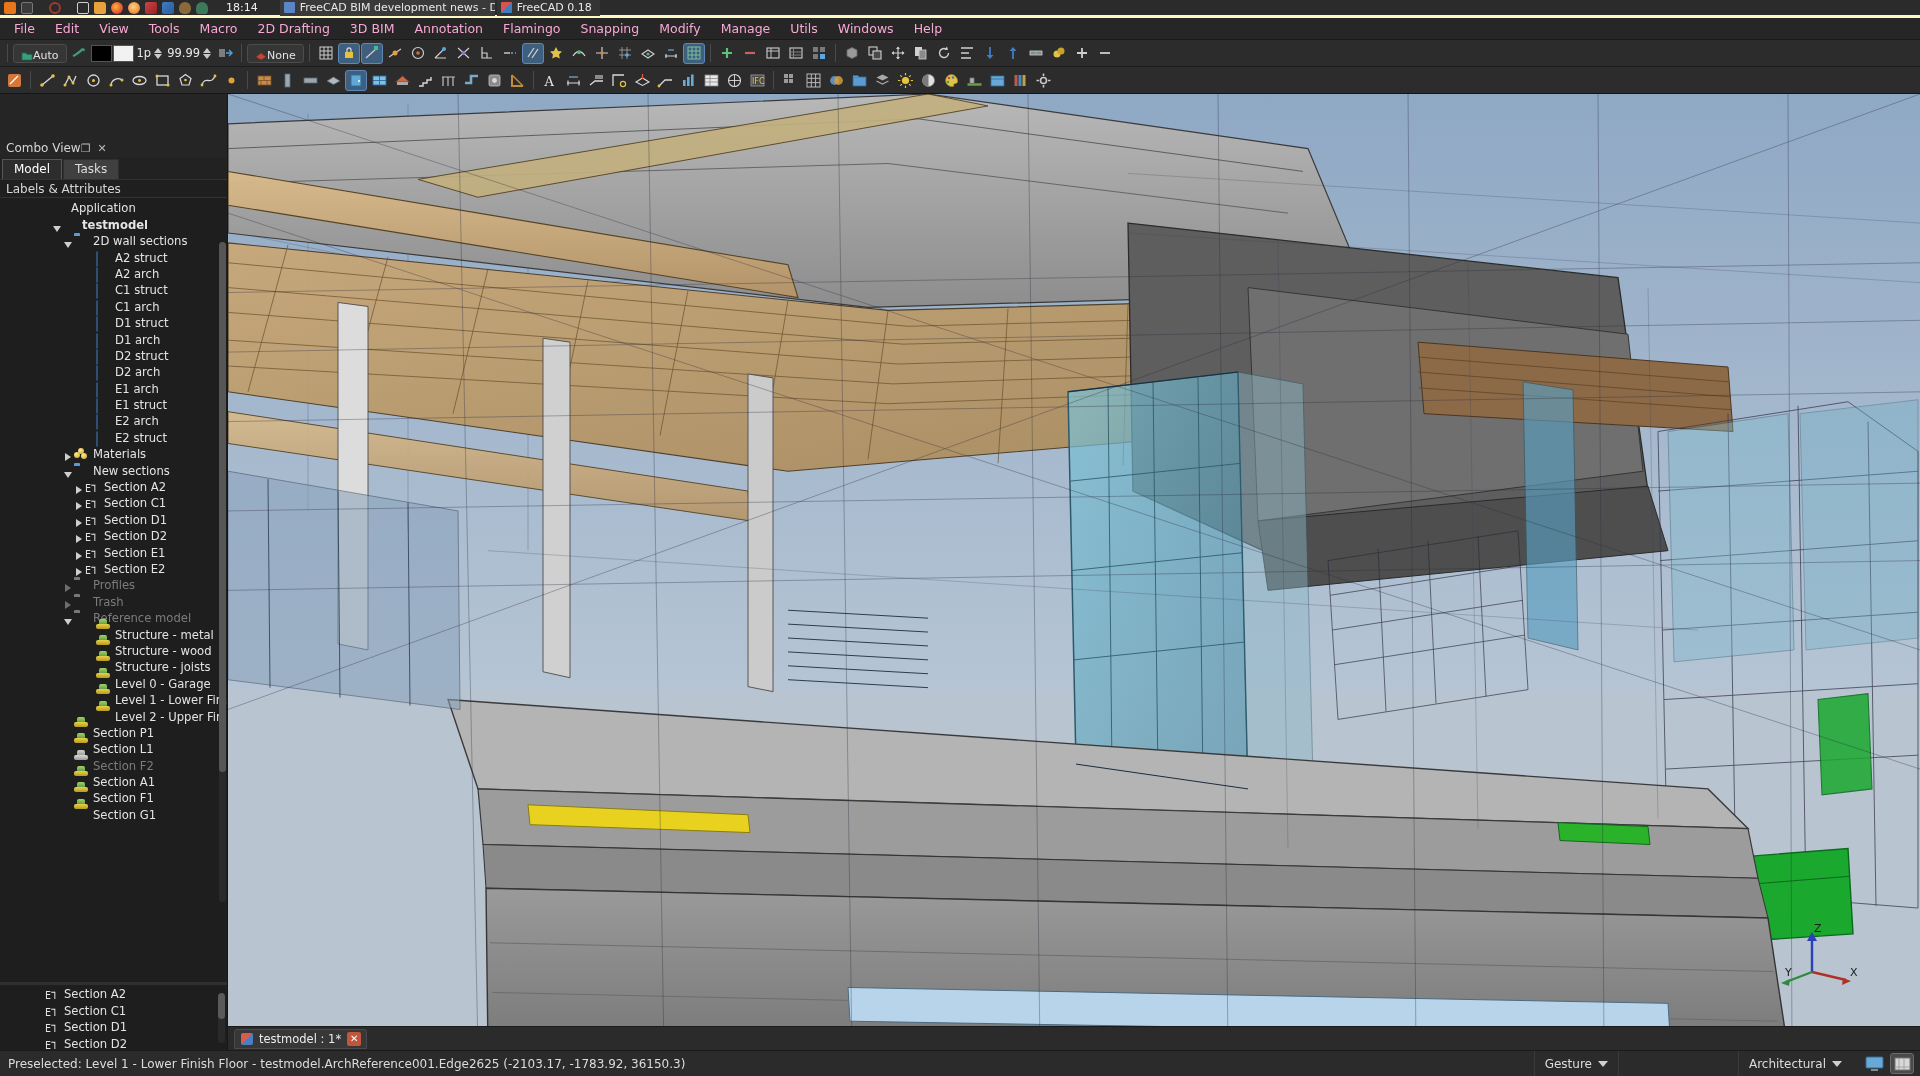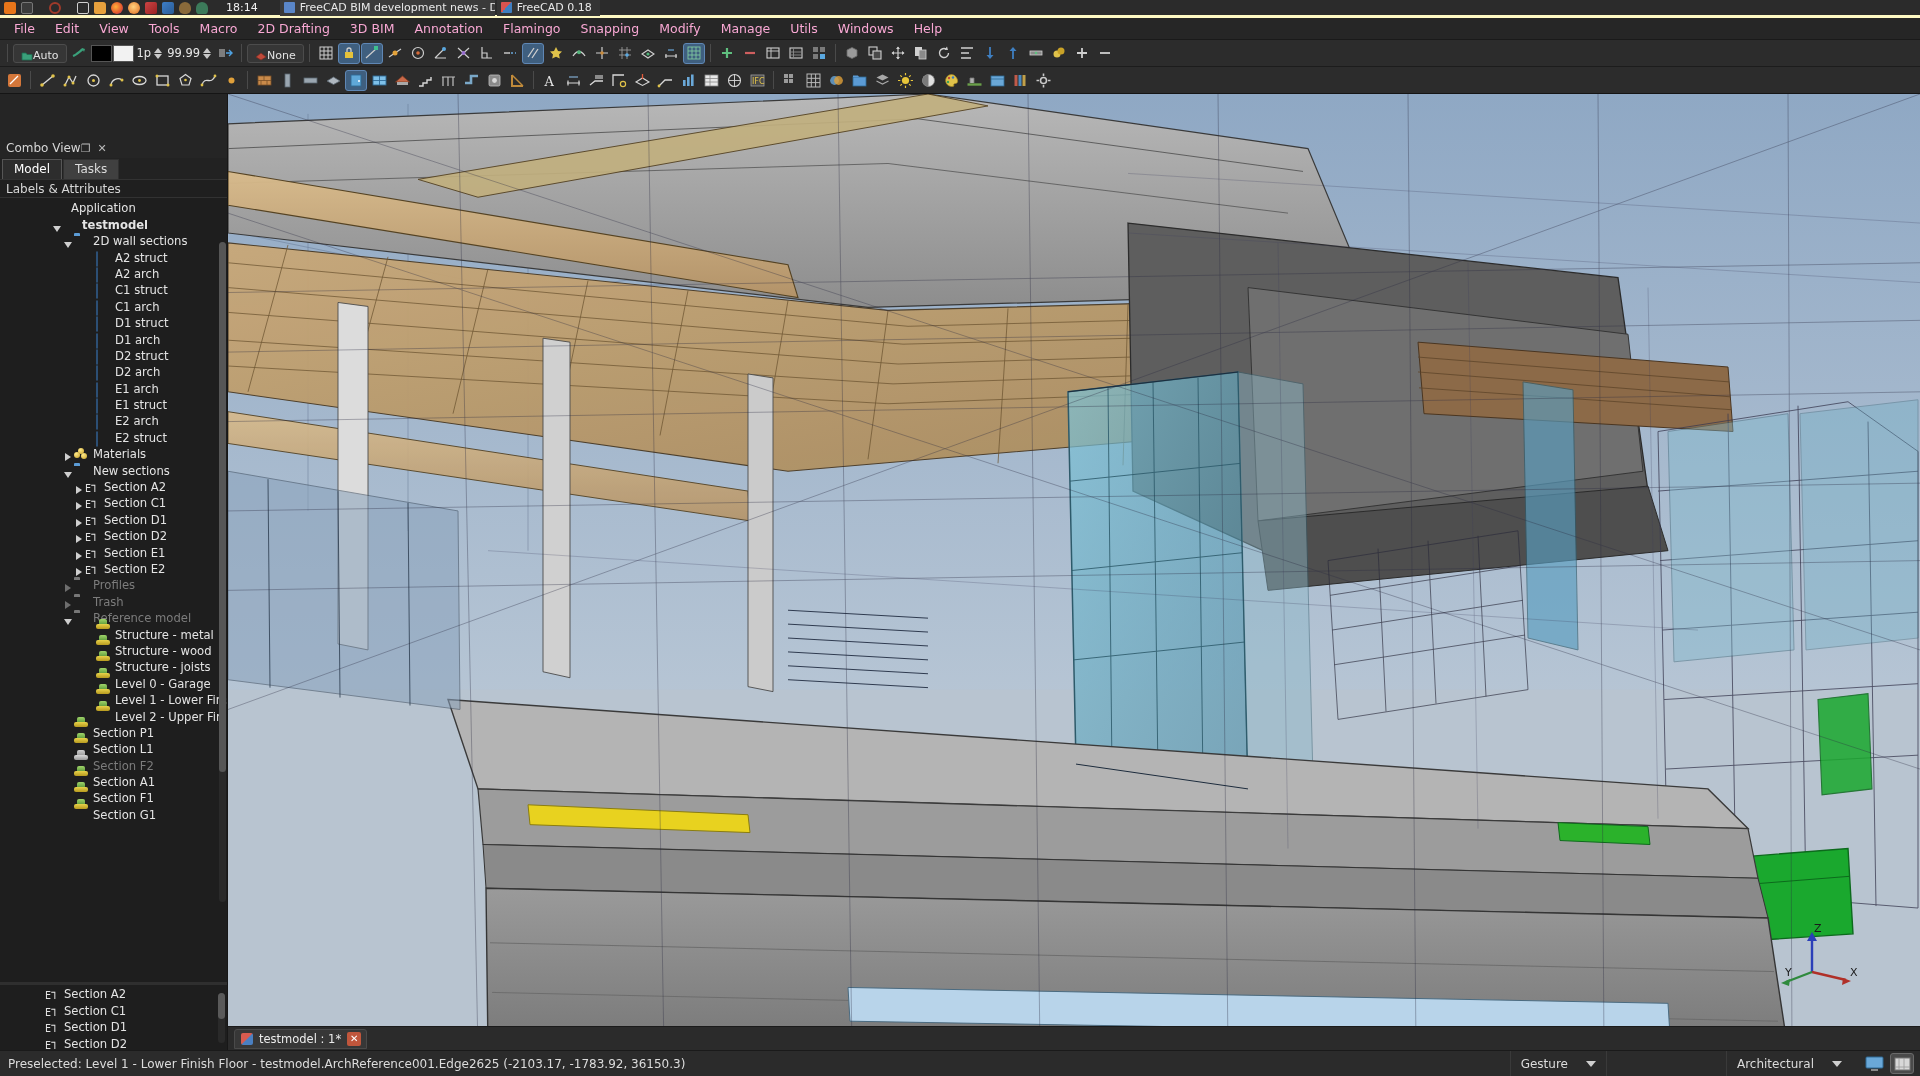--- a/index.html
+++ b/index.html
@@ -170,21 +170,21 @@
   
   .axis { position: absolute; right: 58px; bottom: 50px; width: 90px; height: 80px; }
 
   
   .statusbar {
     height: 27px; flex: 0 0 25px; background: #2b2b2b; display: flex; align-items: center;
     font-size: 12px; color: #dcdcdc; border-top: 1px solid #1a1a1a;
   }
   .st-msg { padding-left: 8px; flex: 1 1 auto; white-space: nowrap; overflow: hidden; }
   .st-cell {
-    display: flex; align-items: center; gap: 18px; height: 25px; padding: 0 10px;
+    display: flex; align-items: center; gap: 6px; height: 25px; padding: 0 10px;
     border-left: 1px solid #3a3a3a;
   }
   .st-cell.nb { border-left: none; }
   .caret { width: 0; height: 0; border-left: 5px solid transparent; border-right: 5px solid transparent; border-top: 6px solid #cfcfcf; }
   .st-btn { width: 24px; height: 21px; border-radius: 3px; display: flex; align-items: center; justify-content: center; }
   .st-btn.sel { background: #4a4a4a; border: 1px solid #6a6a6a; }
 </style>
 </head>
 <body>
 

